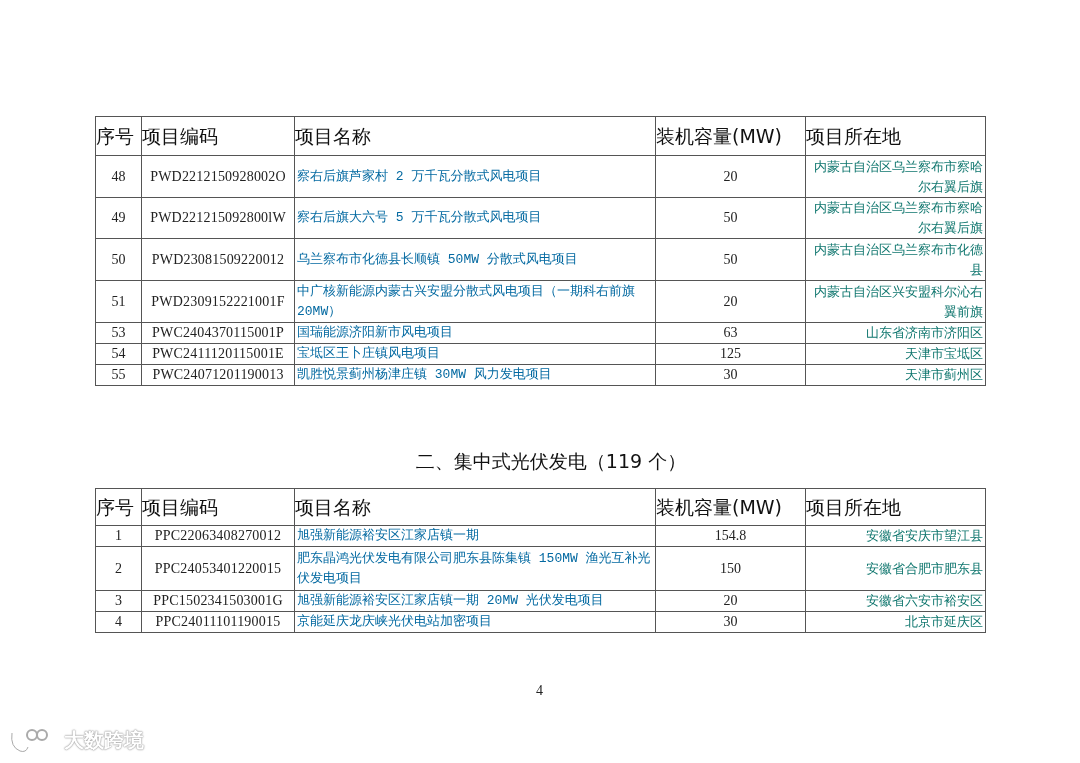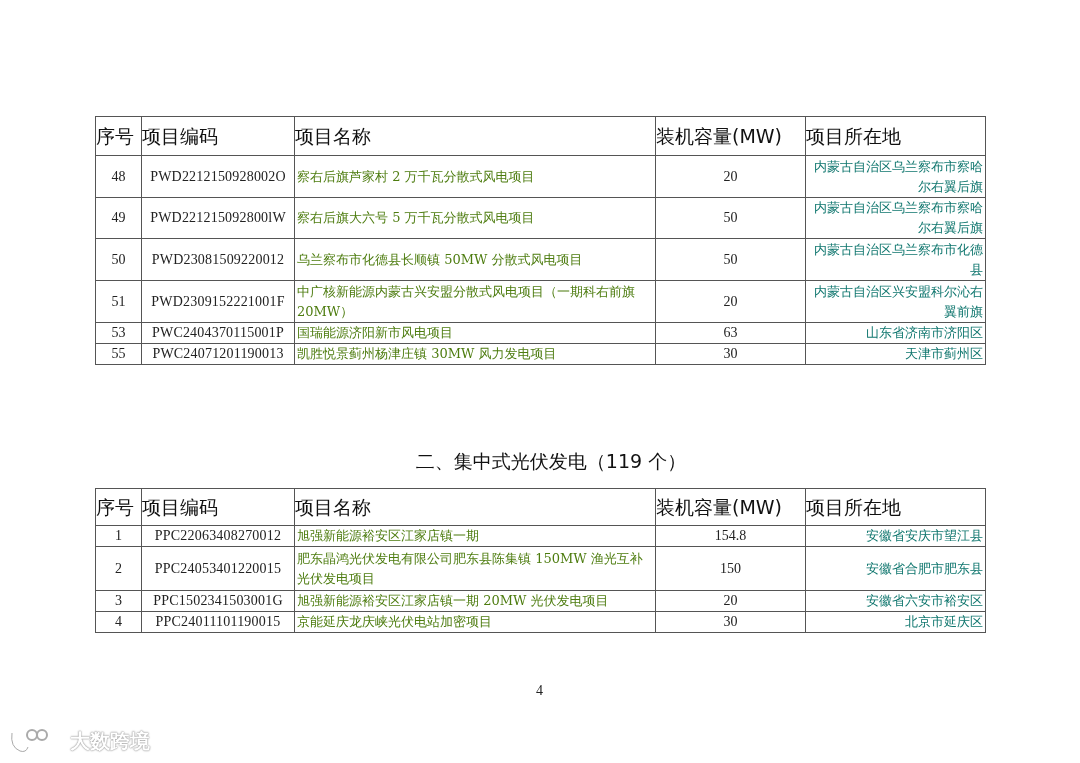--- a/index.html
+++ b/index.html
@@ -15,33 +15,33 @@
     color: #333; font-weight: normal; vertical-align: middle;
   }
   table.grid th {
     font-family: "DejaVu Sans", "Liberation Sans", sans-serif; font-size: 19px; color: #111;
     text-align: left;
   }
   table.grid td.l { text-align: left; padding-left: 2px; padding-right: 2px; }
   table.grid td.code { text-align: center; font-family: "Liberation Serif", serif; font-size: 14px; letter-spacing: 0.2px; color: #222; }
   table.grid td.num { text-align: center; font-family: "Liberation Serif", serif; font-size: 14px; color: #222;}
   table.grid td.loc { text-align: right; padding: 0 2px; color: #0f766e; }
-  table.grid td.name { color: #4d7c0f; }
+  table.grid td.name { color: #0369a1; font-family: Liberation Mono, monospace; }
   #t1 { top: 116px; }
   #t2 { top: 488px; }
   .section-title {
     position: absolute; top: 449px; left: 0; width: 1080px; text-align: center;
     font-family: "DejaVu Sans", "Liberation Sans", sans-serif; font-size: 19px; color: #111; padding-left: 11px;
   }
   .page-num {
     position: absolute; top: 683px; left: 536px; font-family: "Liberation Serif", serif;
     font-size: 14px; color: #222;
   }
   .watermark {
-    position: absolute; left: 8px; top: 727px; display: flex; align-items: center; gap: 22px;
+    position: absolute; left: 8px; top: 727px; display: flex; gap: 16px;
     color: #fff; font-family: "DejaVu Sans", sans-serif; font-size: 20px; font-weight: bold;
     text-shadow: 0 0 2px #999, 0 0 1px #777;
   }
   .wm-logo { width: 40px; height: 28px; position: relative; }
 </style>
 </head>
 <body>
 
 <table class="grid" id="t1">
   <colgroup>
@@ -86,20 +86,27 @@
     <td class="l name">中广核新能源内蒙古兴安盟分散式风电项目（一期科右前旗 20MW）</td>
     <td class="num">20</td>
     <td class="loc">内蒙古自治区兴安盟科尔沁右翼前旗</td>
   </tr>
   <tr style="height:21px">
     <td class="num">53</td>
     <td class="code">PWC2404370115001P</td>
     <td class="l name">国瑞能源济阳新市风电项目</td>
     <td class="num">63</td>
     <td class="loc">山东省济南市济阳区</td>
+  </tr>
+  <tr style="height:21px">
+    <td class="num">54</td>
+    <td class="code">PWC2411120115001E</td>
+    <td class="l name">宝坻区王卜庄镇风电项目</td>
+    <td class="num">125</td>
+    <td class="loc">天津市宝坻区</td>
   </tr>
   <tr style="height:21px">
     <td class="num">55</td>
     <td class="code">PWC24071201190013</td>
     <td class="l name">凯胜悦景蓟州杨津庄镇 30MW 风力发电项目</td>
     <td class="num">30</td>
     <td class="loc">天津市蓟州区</td>
   </tr>
 </tbody>
   </table>

